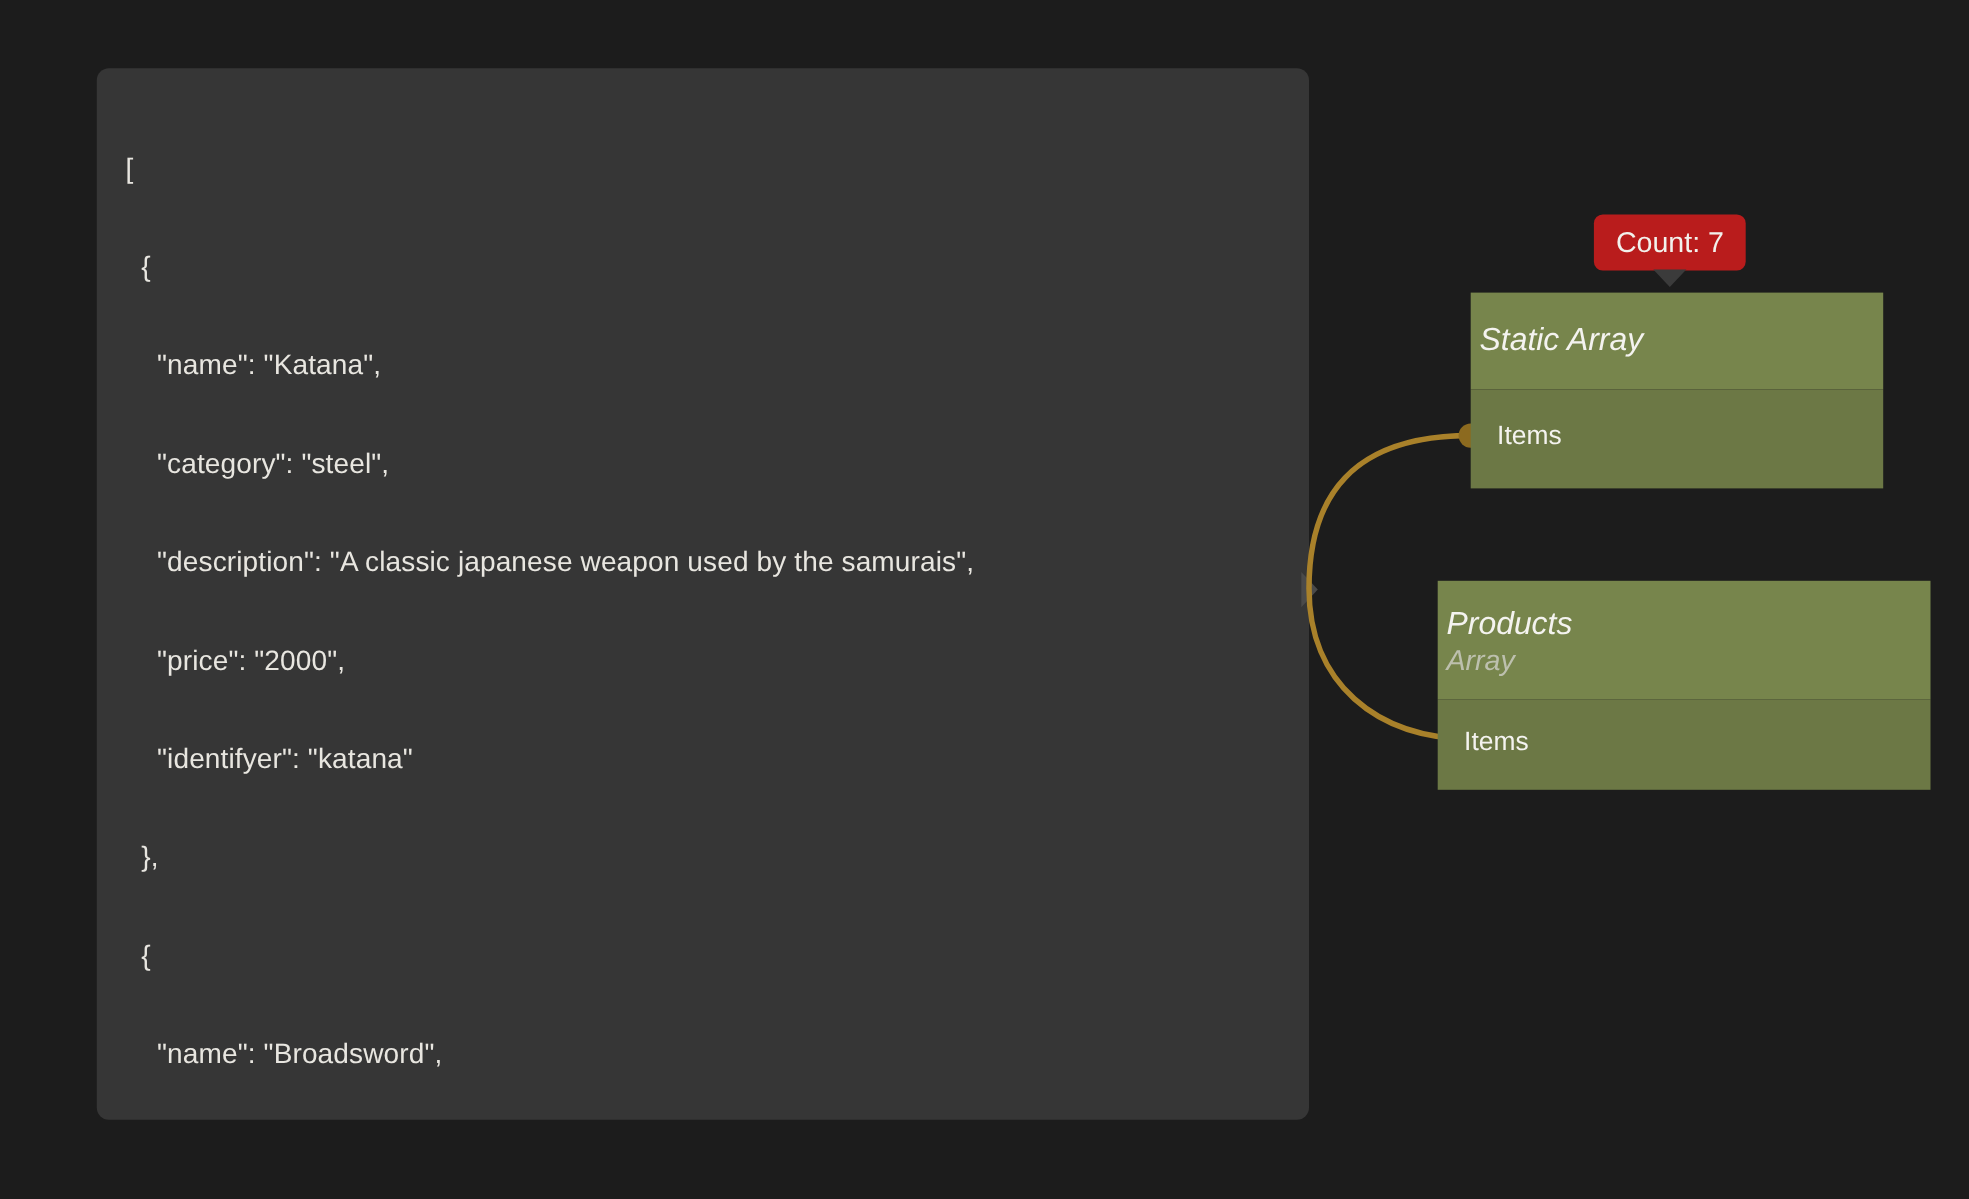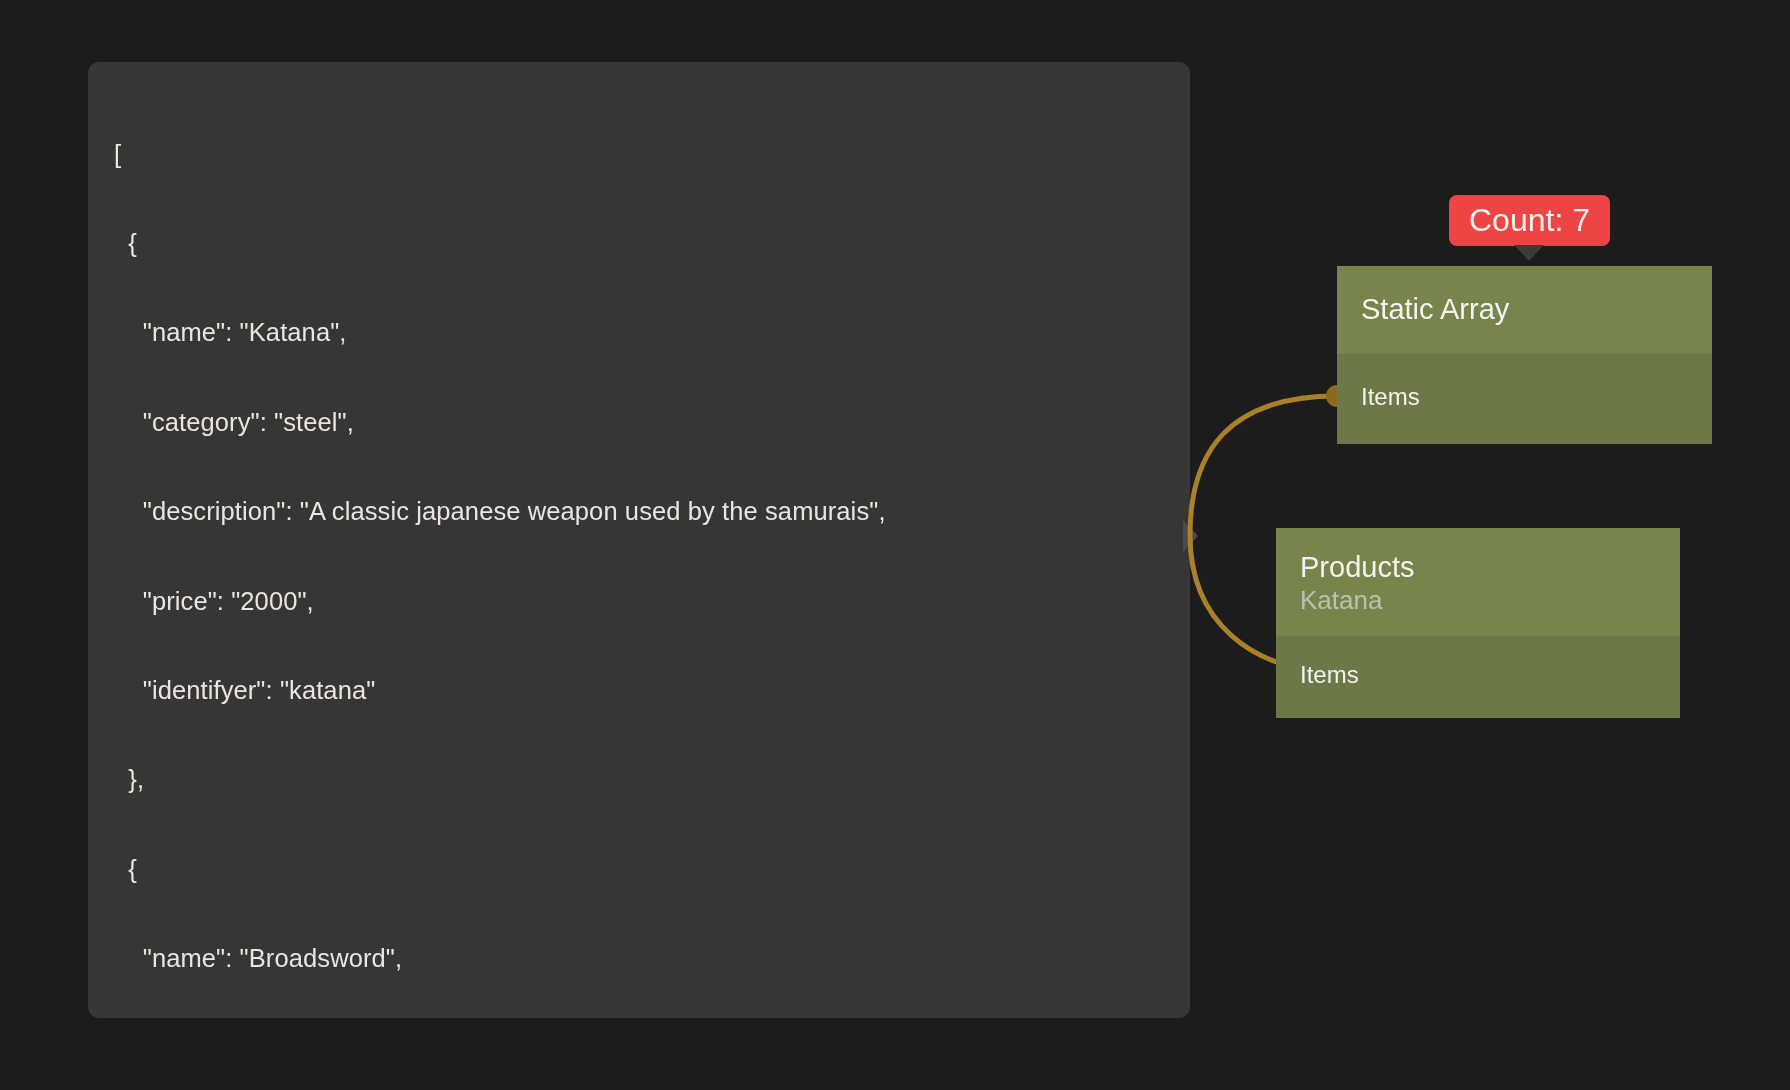--- a/index.html
+++ b/index.html
@@ -64,22 +64,23 @@
     pointer-events: none;
   }
 
   
   .node {
     position: absolute;
     box-sizing: border-box;
   }
   .node-header {
     background: #77854c;
-    padding: 22px 24px 22px 24px;
-    box-sizing: border-box;
+    padding: 22px 24px 22px 8px;
+    box-sizing: border-box;
+    font-style: italic;
   }
   .node-title {
     color: #f4f3ef;
     font-size: 29px;
     line-height: 34px;
     font-weight: 400;
   }
   .node-subtitle {
     color: #bdc0ae;
     font-size: 26px;
@@ -98,38 +99,38 @@
   #node-static-array {
     left: 1337px;
     top: 266px;
     width: 375px;
     height: 178px;
   }
   #node-static-array .node-header { height: 88px; padding-top: 26px; }
   #node-static-array .node-row { height: 90px; padding-top: 28px; }
 
   #node-products {
-    left: 1276px;
+    left: 1307px;
     top: 528px;
-    width: 404px;
+    width: 448px;
     height: 190px;
   }
   #node-products .node-header { height: 108px; padding-top: 22px; }
   #node-products .node-row { height: 82px; padding-top: 24px; }
 
   
   #count-tooltip {
     position: absolute;
     left: 1449px;
     top: 195px;
-    background: #ef4444;
+    background: #b91c1c;
     border-radius: 8px;
     padding: 10px 20px;
     color: #f2f1ec;
-    font-size: 32px;
+    font-size: 26px;
     line-height: 31px;
   }
   #count-tooltip-arrow {
     position: absolute;
     left: 50%;
     transform: translateX(-50%);
     bottom: -15px;
     width: 0;
     height: 0;
     border-left: 15px solid transparent;
@@ -194,18 +195,18 @@
     <div class="node-title">Static Array</div>
   </div>
   <div class="node-row">
     <span>Items</span>
   </div>
 </div>
 
 <div class="node" id="node-products">
   <div class="node-header">
     <div class="node-title">Products</div>
-    <div class="node-subtitle">Katana</div>
+    <div class="node-subtitle">Array</div>
   </div>
   <div class="node-row">
     <span>Items</span>
   </div>
 </div>
 
 </body></html>

